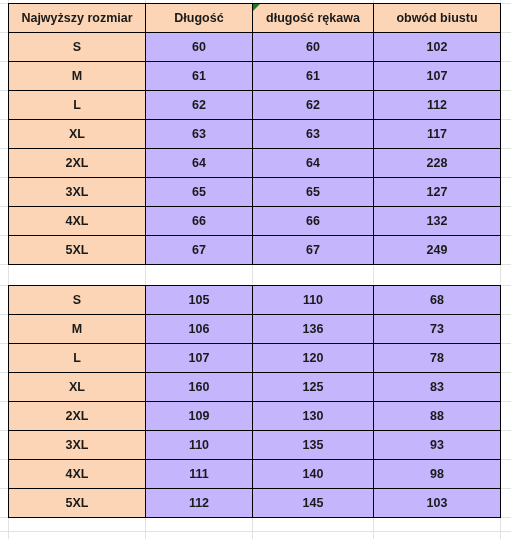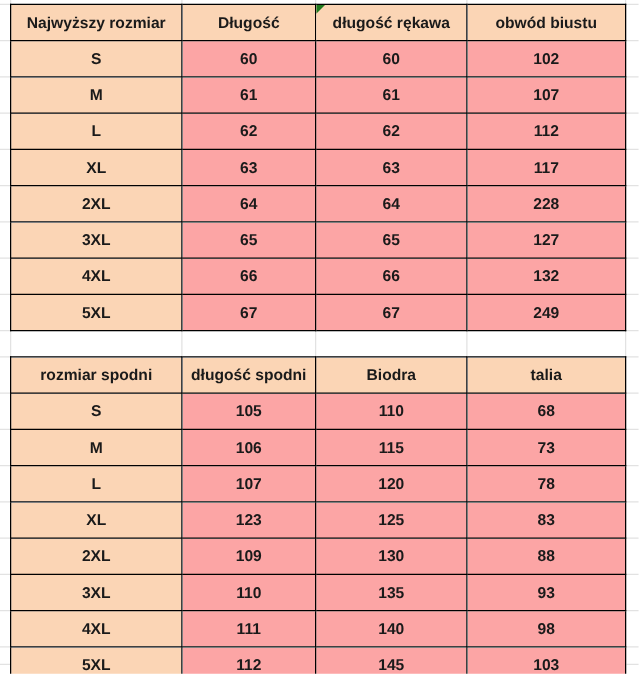--- a/index.html
+++ b/index.html
@@ -75,21 +75,21 @@
   }
   table.size-table col.c0 { width: 137px; }
   table.size-table col.c1 { width: 107px; }
   table.size-table col.c2 { width: 121px; }
   table.size-table col.c3 { width: 127px; }
 
   
   tr.head-row td { background: #fbd5b5; }
   
   tr.data-row td.size-cell { background: #fbd5b5; }
-  tr.data-row td.val-cell  { background: #fca5a5; }
+  tr.data-row td.val-cell  { background: #c4b5fd; }
 
   
   td.has-note { position: relative; }
   td.has-note .note-tri {
     position: absolute;
     left: 0;
     top: 0;
     width: 0;
     height: 0;
     border-top: 7px solid #1f7a1f;
@@ -198,47 +198,41 @@
 
   <div class="table-wrap t2">
     <table class="size-table">
       <colgroup>
         <col class="c0">
           <col class="c1">
           <col class="c2">
           <col class="c3">
       </colgroup>
       <tbody>
-          <tr class="head-row">
-            <td>rozmiar spodni</td>
-            <td>długość spodni</td>
-            <td>Biodra</td>
-            <td>talia</td>
-          </tr>
           <tr class="data-row">
             <td class="size-cell">S</td>
             <td class="val-cell">105</td>
             <td class="val-cell">110</td>
             <td class="val-cell">68</td>
           </tr>
           <tr class="data-row">
             <td class="size-cell">M</td>
             <td class="val-cell">106</td>
-            <td class="val-cell">115</td>
+            <td class="val-cell">136</td>
             <td class="val-cell">73</td>
           </tr>
           <tr class="data-row">
             <td class="size-cell">L</td>
             <td class="val-cell">107</td>
             <td class="val-cell">120</td>
             <td class="val-cell">78</td>
           </tr>
           <tr class="data-row">
             <td class="size-cell">XL</td>
-            <td class="val-cell">123</td>
+            <td class="val-cell">160</td>
             <td class="val-cell">125</td>
             <td class="val-cell">83</td>
           </tr>
           <tr class="data-row">
             <td class="size-cell">2XL</td>
             <td class="val-cell">109</td>
             <td class="val-cell">130</td>
             <td class="val-cell">88</td>
           </tr>
           <tr class="data-row">

